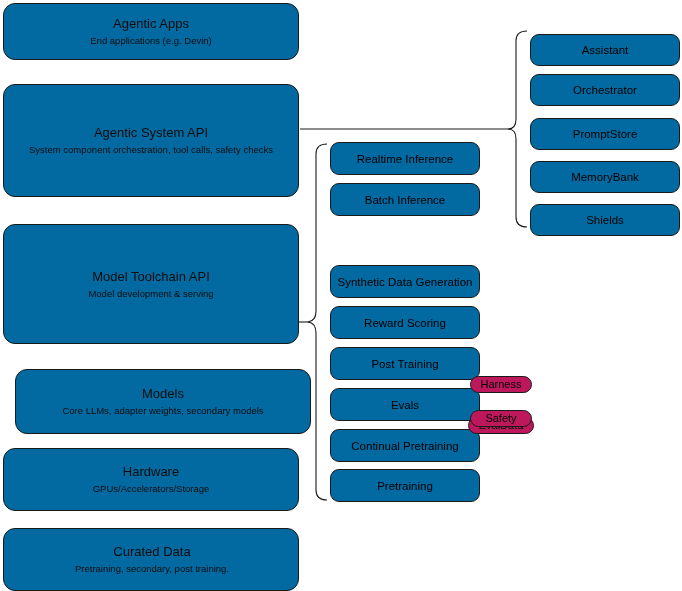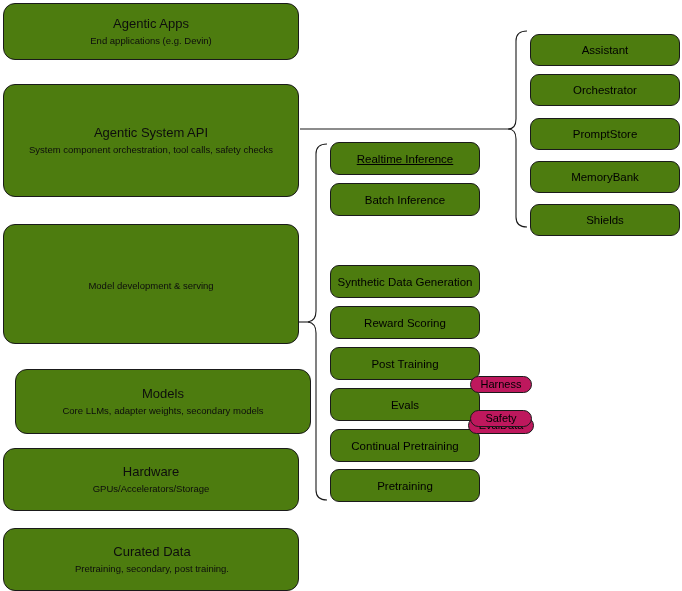--- a/index.html
+++ b/index.html
@@ -18,21 +18,21 @@
   #canvas {
     position: absolute;
     left: 0; top: 0;
     width: 682px;
     height: 591px;
   }
   .node {
     position: absolute;
     box-sizing: border-box;
     border: 1px solid #1a1a1a;
-    background: #4d7c0f;
+    background: #0369a1;
     display: flex;
     flex-direction: column;
     align-items: center;
     justify-content: center;
     text-align: center;
   }
   
   .layer {
     left: 3px;
     width: 296px;
@@ -116,20 +116,21 @@
     <div class="title">Agentic Apps</div>
     <div class="sub">End applications (e.g. Devin)</div>
   </div>
 
   <div class="node layer" style="top:84px; height:113px;">
     <div class="title">Agentic System API</div>
     <div class="sub">System component orchestration, tool calls, safety checks</div>
   </div>
 
   <div class="node layer" style="top:224px; height:120px;">
+    <div class="title">Model Toolchain API</div>
     <div class="sub">Model development &amp; serving</div>
   </div>
 
   <div class="node layer" style="top:369px; height:65px;margin-left:12px;">
     <div class="title">Models</div>
     <div class="sub">Core LLMs, adapter weights, secondary models</div>
   </div>
 
   <div class="node layer" style="top:448px; height:63px;">
     <div class="title">Hardware</div>
@@ -150,21 +151,21 @@
   <div class="node right" style="top:118px;">
     <span>PromptStore</span>
   </div>
   <div class="node right" style="top:161px;">
     <span>MemoryBank</span>
   </div>
   <div class="node right" style="top:204px;">
     <span>Shields</span>
   </div>
 
-  <div class="node mid" style="top:142px;text-decoration:underline;">
+  <div class="node mid" style="top:142px;">
     <span>Realtime Inference</span>
   </div>
   <div class="node mid" style="top:183px;">
     <span>Batch Inference</span>
   </div>
   <div class="node mid" style="top:265px;">
     <span>Synthetic Data Generation</span>
   </div>
   <div class="node mid" style="top:306px;">
     <span>Reward Scoring</span>

